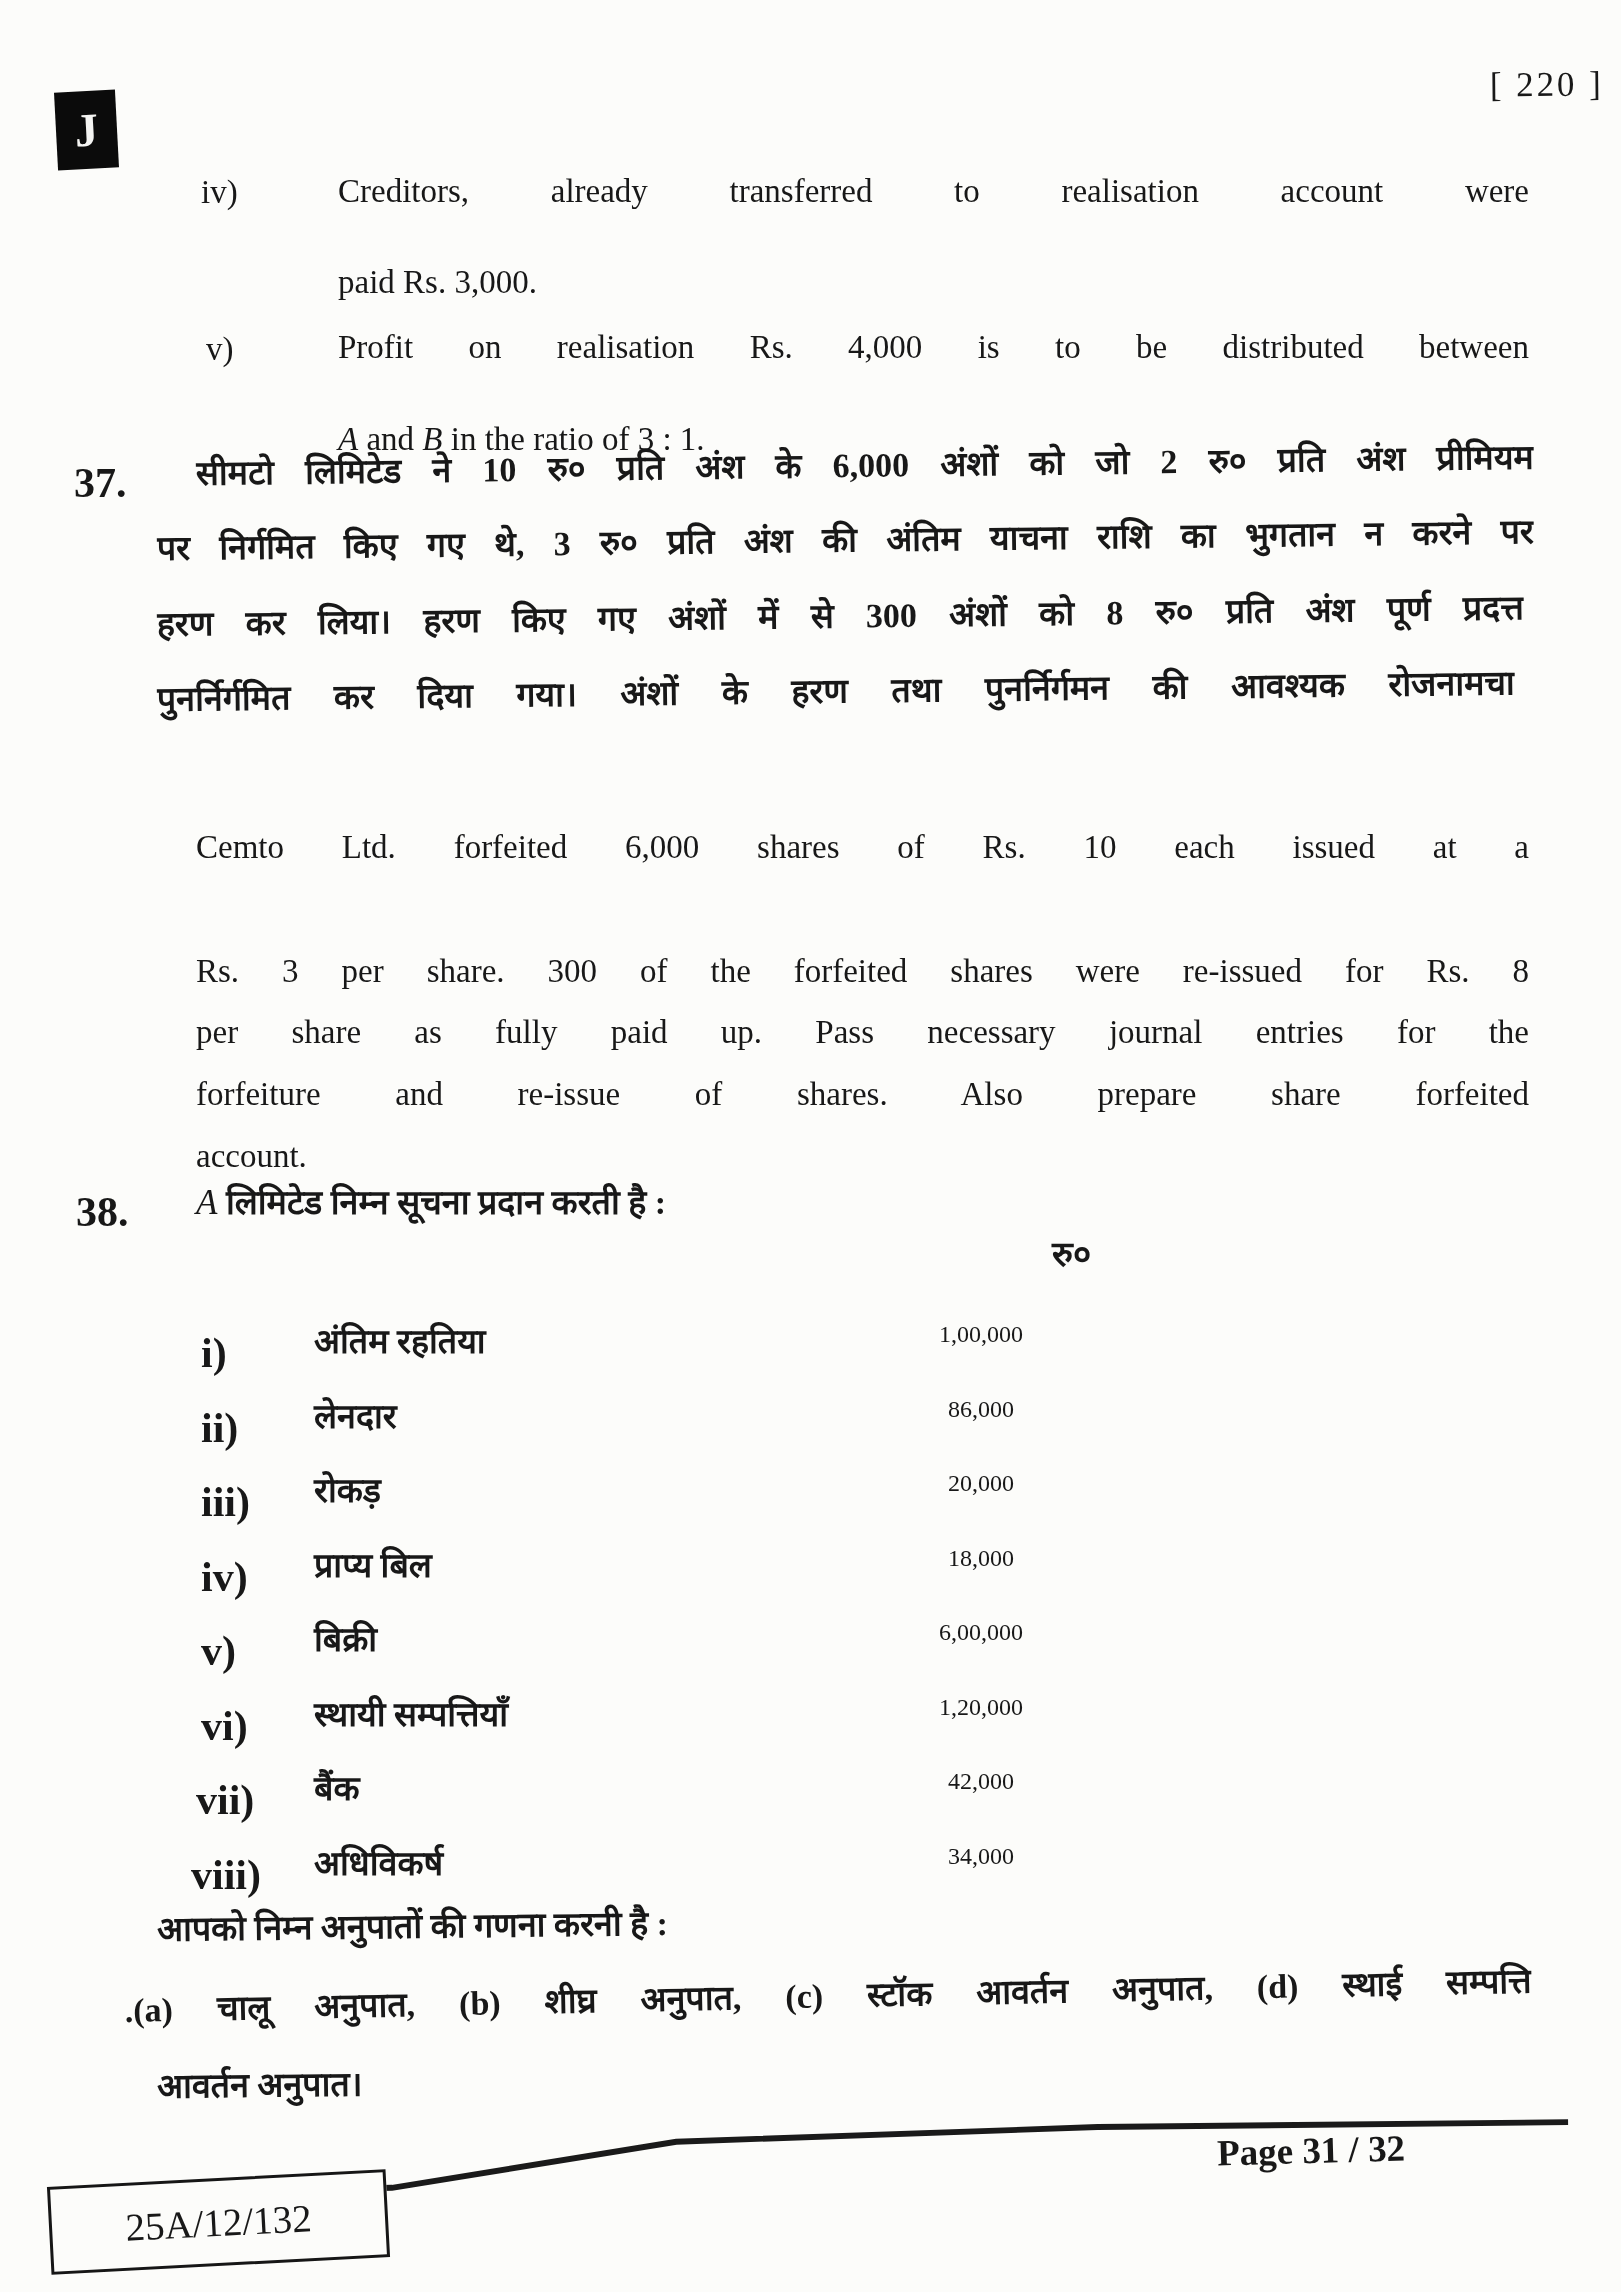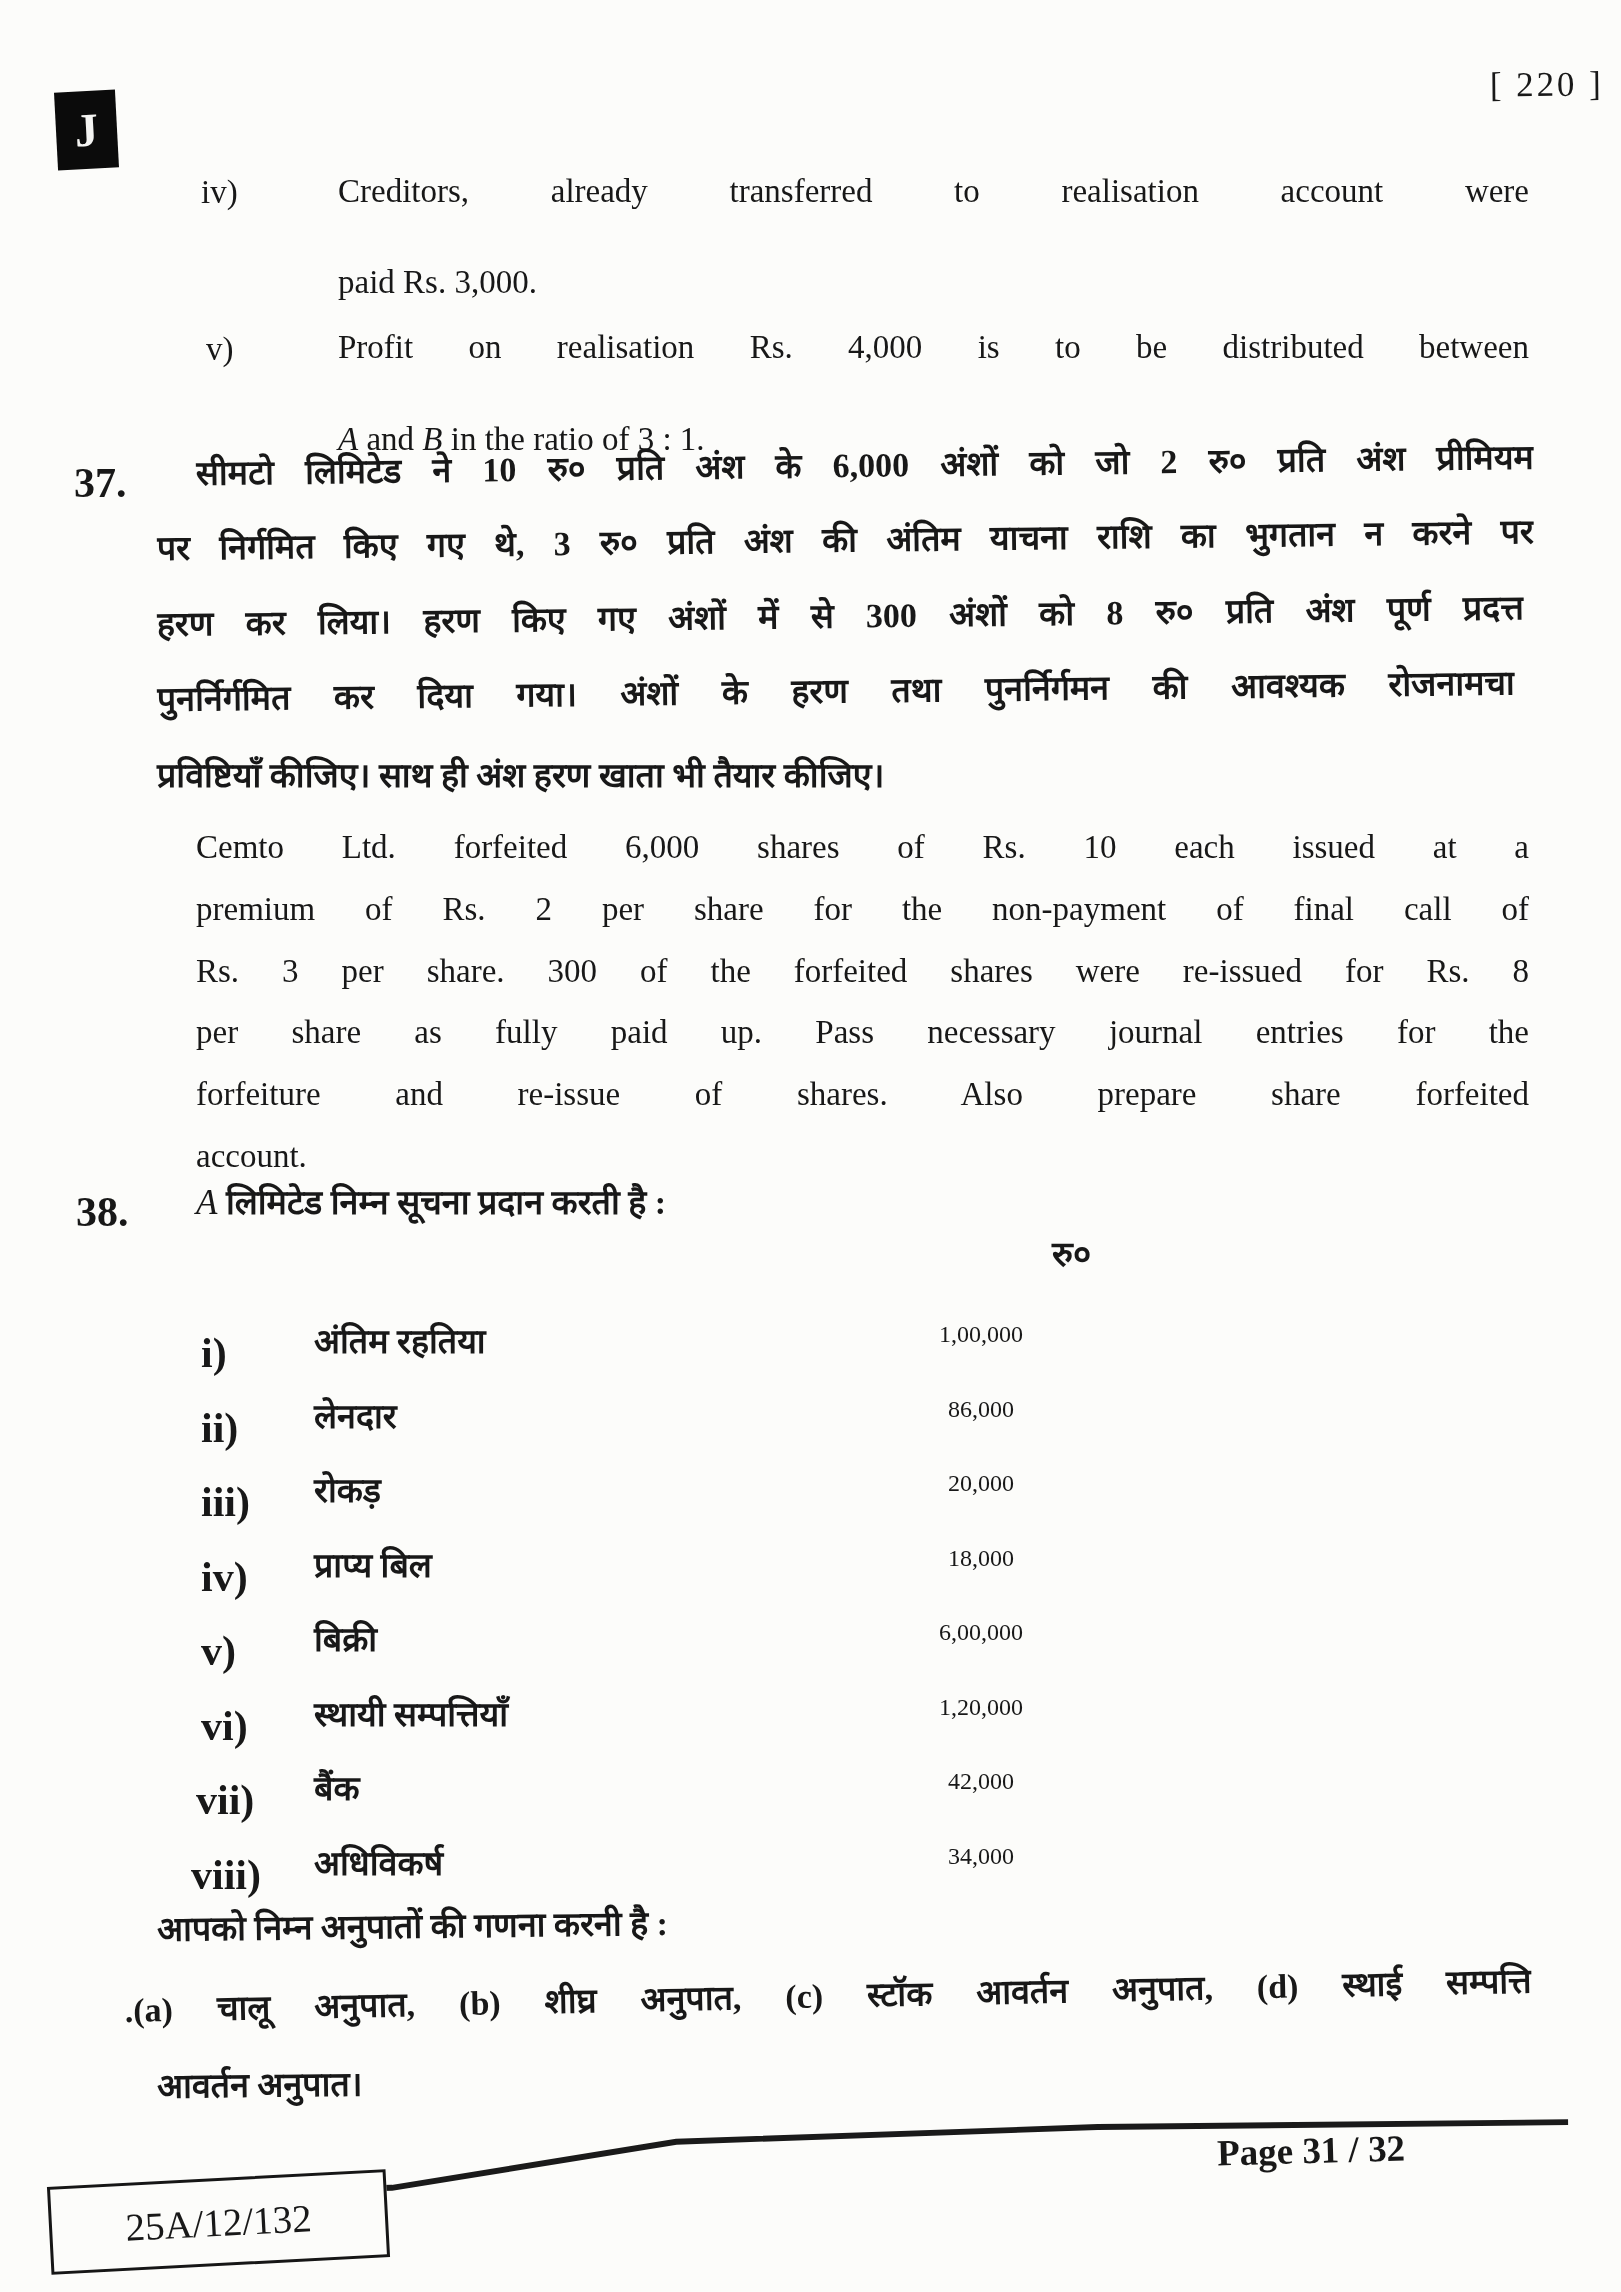--- a/index.html
+++ b/index.html
@@ -51,24 +51,22 @@
   <div class="abs item-label" style="left:206px; top:331px;">v)</div>
   <div class="abs eng jline" style="left:338px; top:328px; width:1191px;">Profit on realisation Rs. 4,000 is to be distributed between</div>
   <div class="abs eng" style="left:338px; top:420px;"><span class="ital">A</span> <span>and</span> <span class="ital">B</span> <span>in the ratio of 3 : 1.</span></div>
 
   <div class="abs num" style="left:74px; top:459px;">37.</div>
 
   <div class="abs hin jline tilt1" style="left:196px; top:453px; width:1338px;">सीमटो लिमिटेड ने 10 रु० प्रति अंश के 6,000 अंशों को जो 2 रु० प्रति अंश प्रीमियम</div>
   <div class="abs hin jline tilt1" style="left:157px; top:528px; width:1377px;">पर निर्गमित किए गए थे, 3 रु० प्रति अंश की अंतिम याचना राशि का भुगतान न करने पर</div>
   <div class="abs hin jline tilt1" style="left:157px; top:604px; width:1367px;">हरण कर लिया। हरण किए गए अंशों में से 300 अंशों को 8 रु० प्रति अंश पूर्ण प्रदत्त</div>
   <div class="abs hin jline tilt1" style="left:157px; top:679px; width:1358px;">पुनर्निर्गमित कर दिया गया। अंशों के हरण तथा पुनर्निर्गमन की आवश्यक रोजनामचा</div>
-  <div class="abs hin" style="left:157px; top:755px; width:1358px;">प्रविष्टियाँ कीजिए। साथ ही अंश हरण खाता भी तैयार कीजिए।</div>
 
   <div class="abs eng jline" style="left:196px; top:828px; width:1333px;">Cemto Ltd. forfeited 6,000 shares of Rs. 10 each issued at a</div>
-  <div class="abs eng jline" style="left:196px; top:890px; width:1333px;">premium of Rs. 2 per share for the non-payment of final call of</div>
   <div class="abs eng jline" style="left:196px; top:952px; width:1333px;">Rs. 3 per share. 300 of the forfeited shares were re-issued for Rs. 8</div>
   <div class="abs eng jline" style="left:196px; top:1075px; width:1333px;">forfeiture and re-issue of shares. Also prepare share forfeited</div>
   <div class="abs eng jline" style="left:196px; top:1013px; width:1333px;">per share as fully paid up. Pass necessary journal entries for the</div>
   <div class="abs eng" style="left:196px; top:1137px;">account.</div>
 
   <div class="abs num" style="left:76px; top:1188px;">38.</div>
   <div class="abs hin" style="left:196px; top:1181px;"><span class="ital" style="font-family:'Liberation Serif',serif; font-weight:400; font-size:35px;">A</span> <span>लिमिटेड निम्न सूचना प्रदान करती है :</span></div>
 
   <div class="abs hin" style="left:1052px; top:1233px; font-size:35px; font-weight:700;">रु०</div>
 

